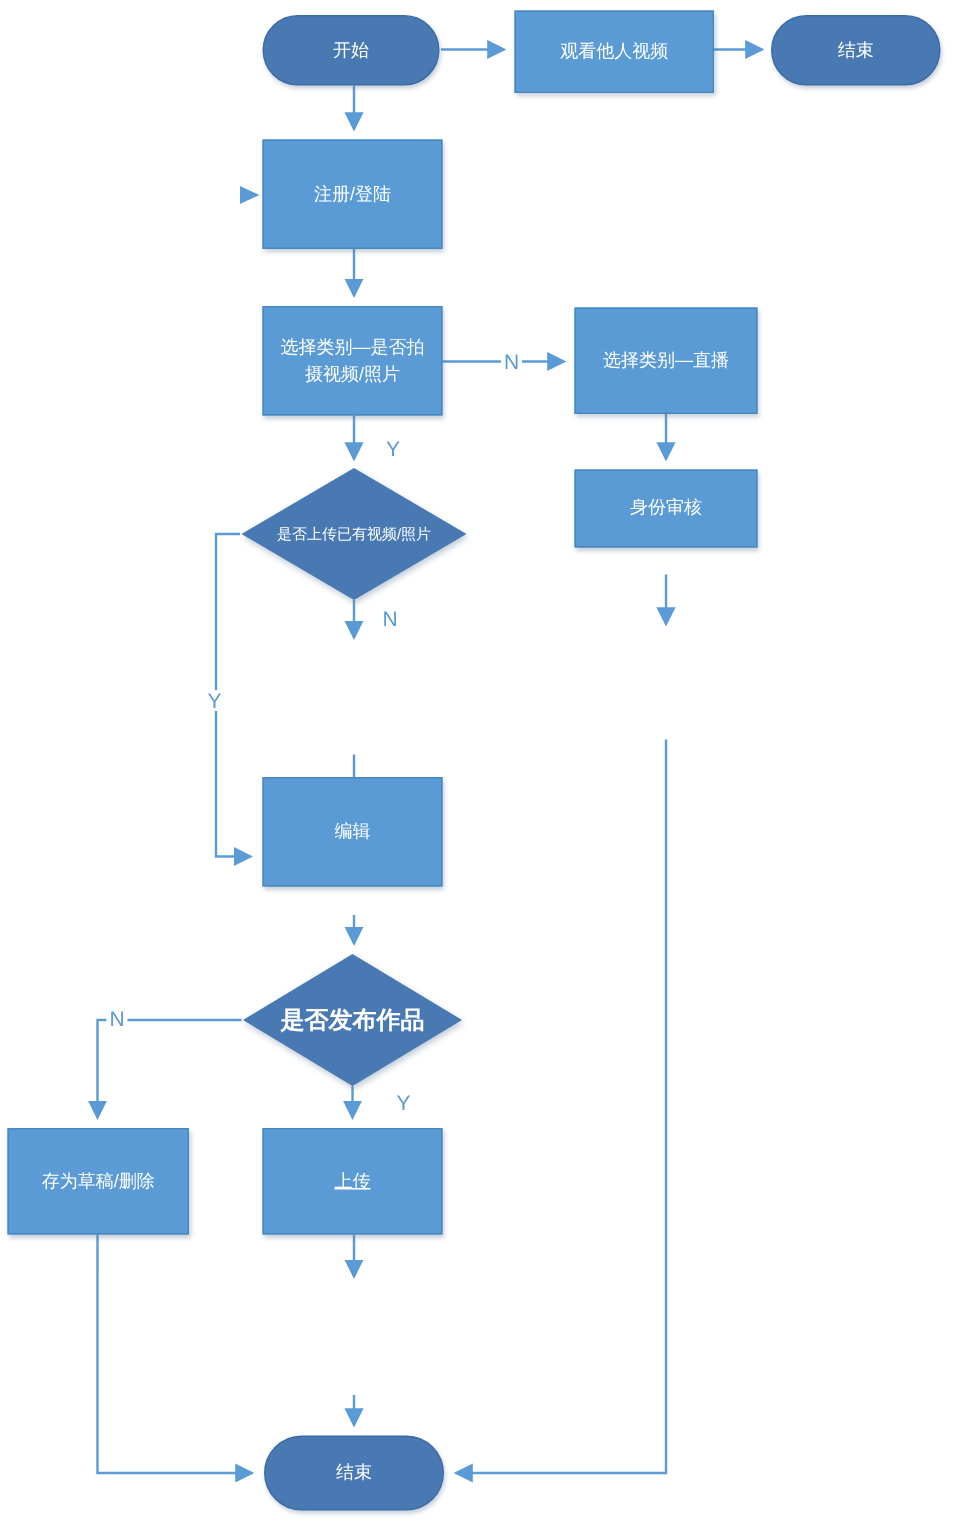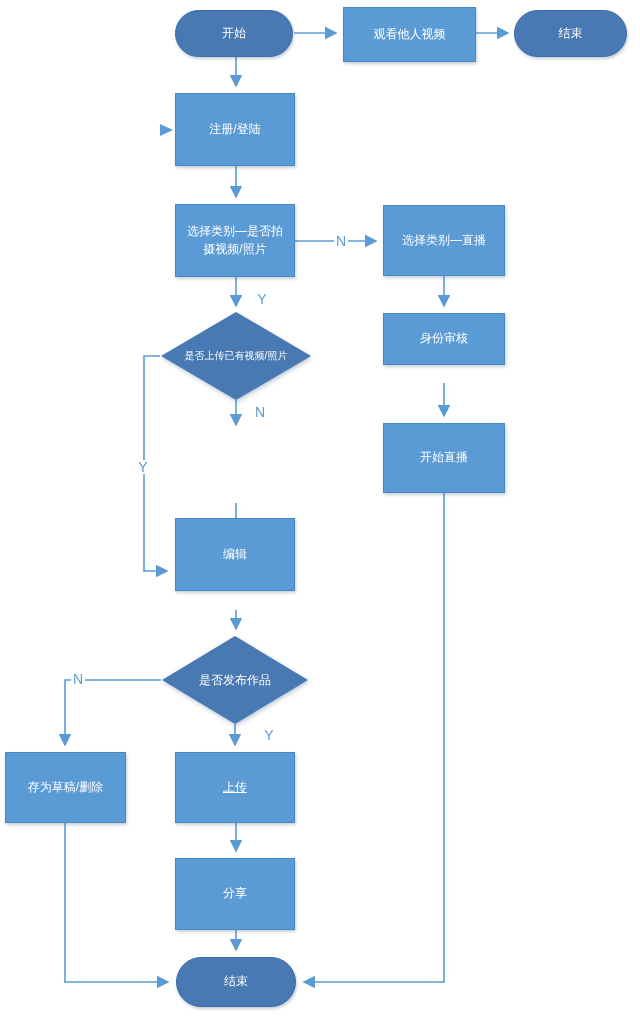--- a/index.html
+++ b/index.html
@@ -21,21 +21,21 @@
     box-shadow:1px 2px 3px rgba(90,120,150,.35);
   }
   .diamond-wrap{position:absolute;filter:drop-shadow(1px 2px 2px rgba(90,120,150,.4));}
   .diamond{
     width:100%;height:100%;background:#4879b3;
     clip-path:polygon(50% 0,100% 50%,50% 100%,0 50%);
     display:flex;align-items:center;justify-content:center;
     color:#fff;text-align:center;box-sizing:border-box;
   }
   .d-small{font-size:10px;padding:0 18px;}
-  .d-med{font-size:12px;padding:0 20px;}
+  .d-med{font-size:16px;padding:0 20px;font-weight:bold;}
   .edge-label{
     position:absolute;transform:translate(-50%,-50%);
     color:#5b9bd5;font-size:14px;background:#ffffff;padding:0 2px;line-height:1;
   }
   svg.wires{position:absolute;left:0;top:0;width:640px;height:1017px;pointer-events:none;}
 </style>
 </head>
 <body>
 
 <div id="canvas">
@@ -76,38 +76,36 @@
   <div class="node terminal" style="left:514px;top:10px;width:113px;height:47px;">结束</div>
 
   <div class="node process" style="left:175px;top:93px;width:120px;height:73px;">注册/登陆</div>
 
   <div class="node process" style="left:175px;top:204px;width:120px;height:73px;">选择类别—是否拍摄视频/照片</div>
 
   <div class="node process" style="left:383px;top:205px;width:122px;height:71px;">选择类别—直播</div>
 
   <div class="node process" style="left:383px;top:313px;width:122px;height:52px;">身份审核</div>
 
-  <div class="node process" style="left:383px;top:423px;width:122px;height:70px;">开始直播</div>
 
   <div class="diamond-wrap" style="left:161px;top:312px;width:150px;height:88px;">
     <div class="diamond d-small">是否上传已有视频/照片</div>
   </div>
 
 
   <div class="node process" style="left:175px;top:518px;width:120px;height:73px;">编辑</div>
 
   <div class="diamond-wrap" style="left:162px;top:636px;width:146px;height:88px;">
     <div class="diamond d-med">是否发布作品</div>
   </div>
 
   <div class="node process" style="left:5px;top:752px;width:121px;height:71px;">存为草稿/删除</div>
 
   <div class="node process" style="left:175px;top:752px;width:120px;height:71px;text-decoration:underline;">上传</div>
 
-  <div class="node process" style="left:175px;top:858px;width:120px;height:72px;">分享</div>
 
   <div class="node terminal" style="left:176px;top:957px;width:120px;height:50px;border-radius:25px;">结束</div>
 
   <span class="edge-label" style="left:341px;top:241px;">N</span>
 
   <span class="edge-label" style="left:262px;top:299px;">Y</span>
 
   <span class="edge-label" style="left:260px;top:412px;">N</span>
 
   <span class="edge-label" style="left:143px;top:467px;">Y</span>

